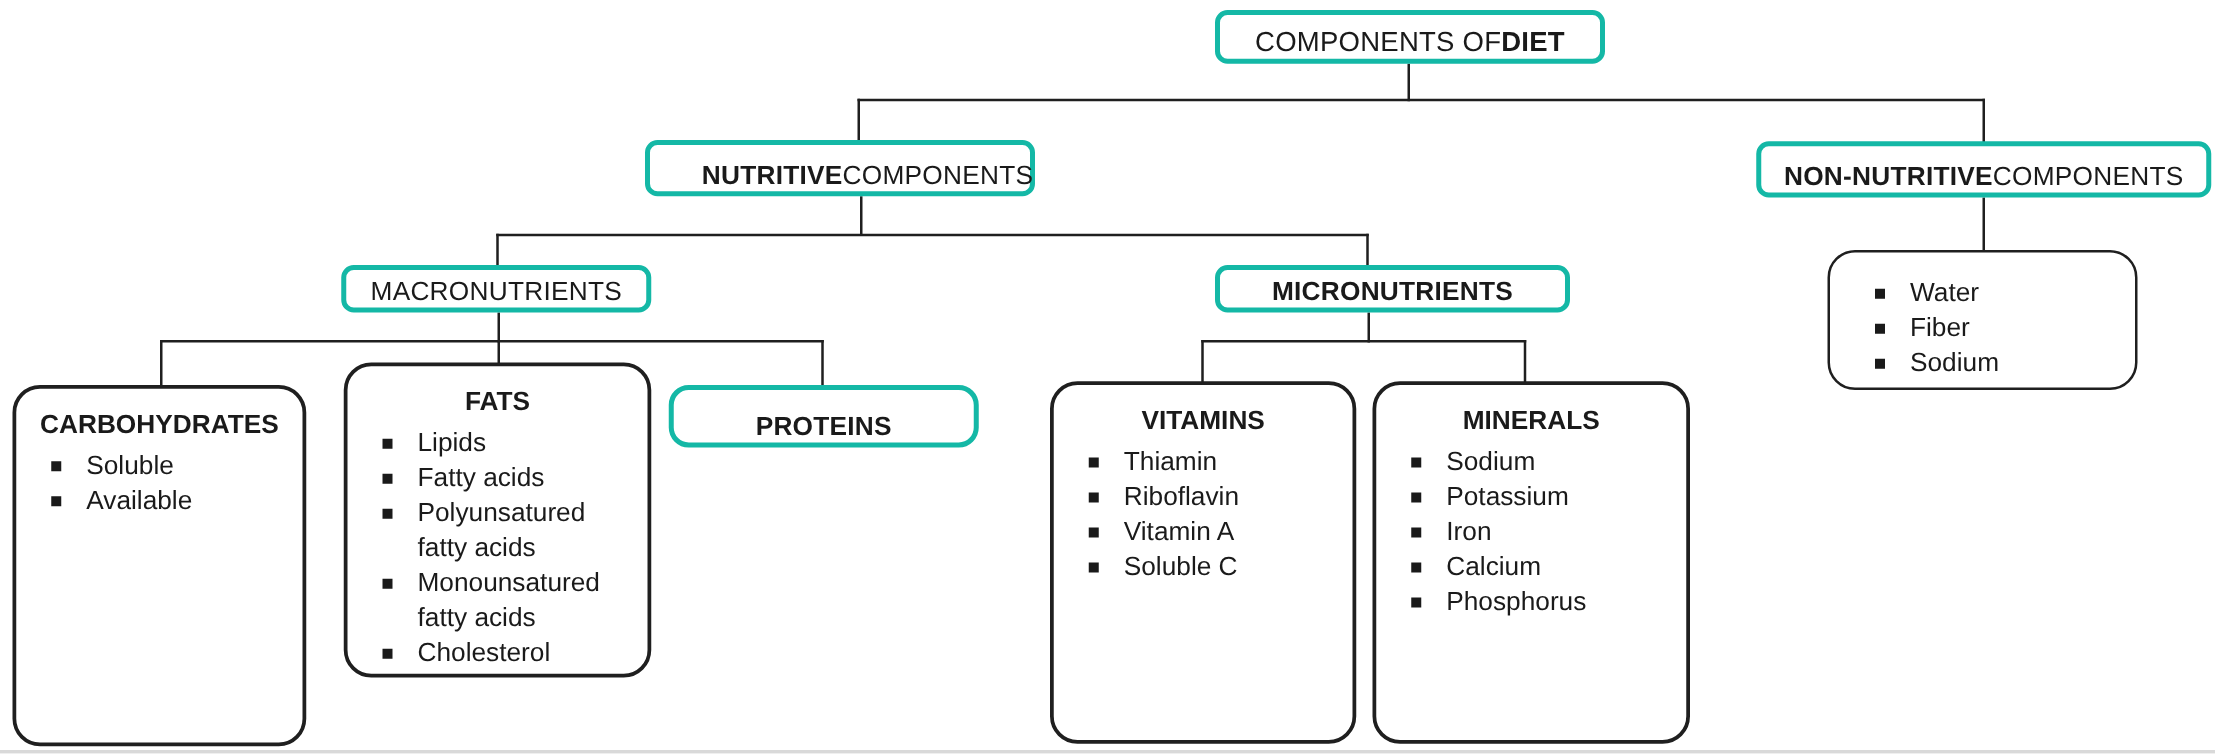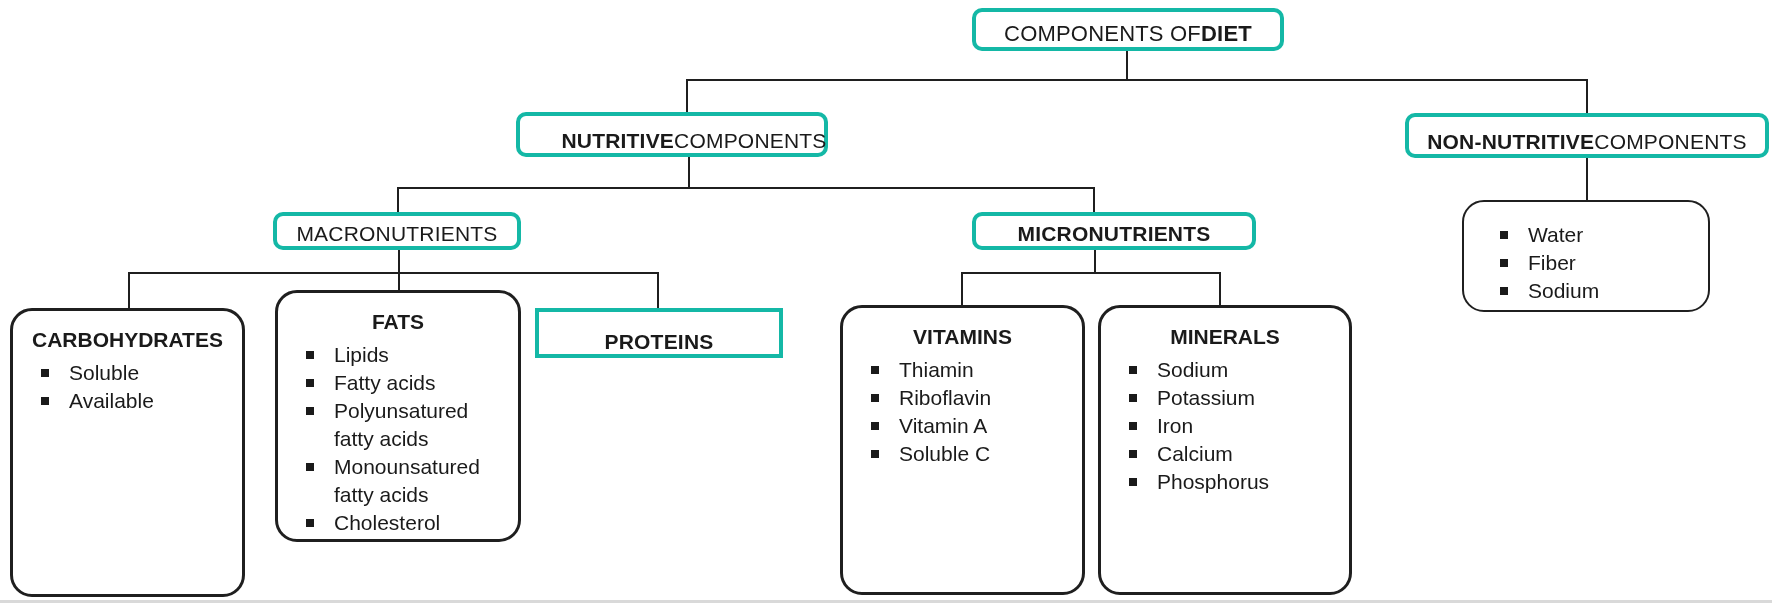--- a/index.html
+++ b/index.html
@@ -158,21 +158,21 @@
     <div class="leaf-title">FATS</div>
     <ul>
       <li>Lipids</li>
       <li>Fatty acids</li>
       <li>Polyunsatured fatty acids</li>
       <li>Monounsatured fatty acids</li>
       <li>Cholesterol</li>
     </ul>
   </div>
 
-  <div class="box" style="left:535px; top:308px; width:248px; height:50px; font-weight:bold; border-radius:0;">
+  <div class="box" style="left:535px; top:308px; width:248px; height:50px; font-weight:bold; border-radius:16px;">
     <span>PROTEINS</span>
   </div>
 
   <div class="leaf" style="left:840px; top:305px; width:245px; height:290px;">
     <div class="leaf-title">VITAMINS</div>
     <ul>
       <li>Thiamin</li>
       <li>Riboflavin</li>
       <li>Vitamin A</li>
       <li>Soluble C</li>

